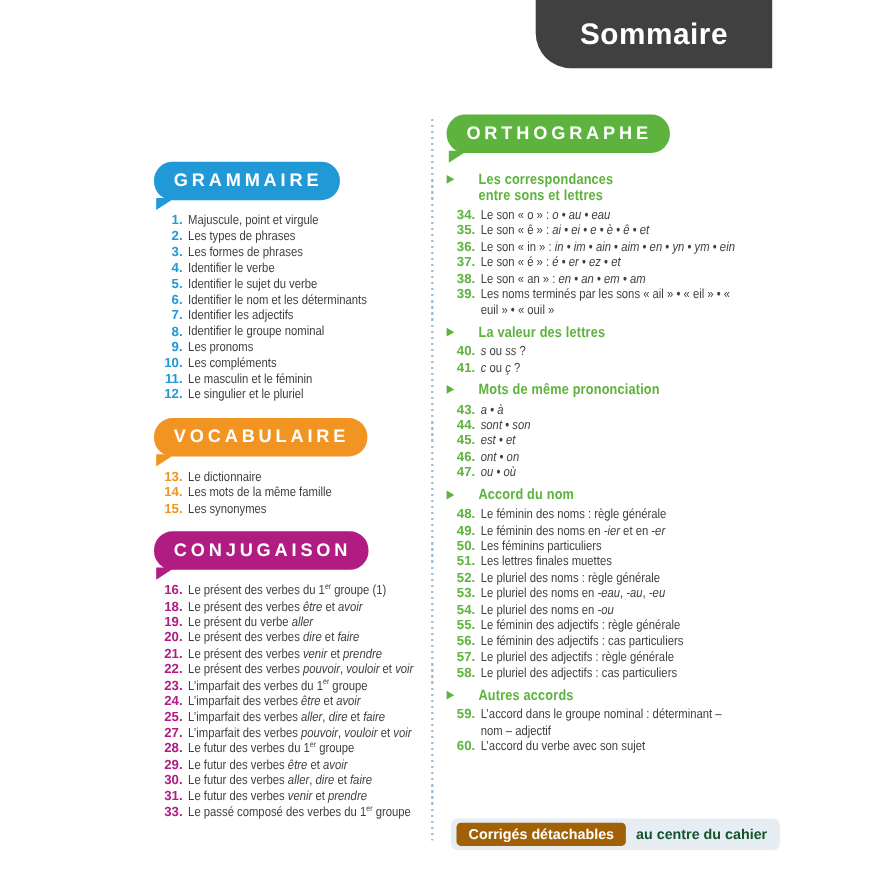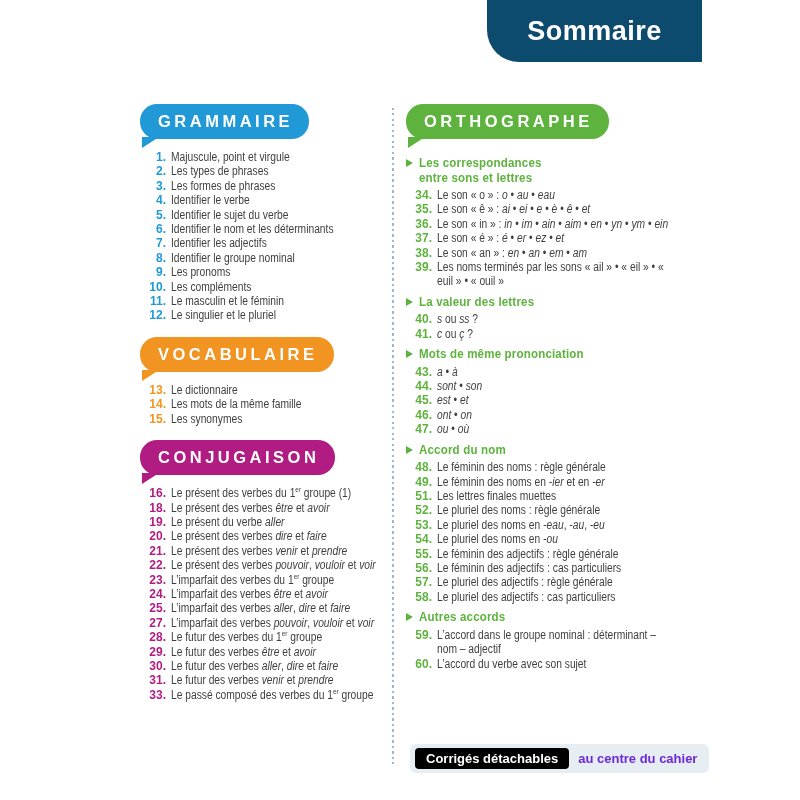--- a/index.html
+++ b/index.html
@@ -8,21 +8,21 @@
   
   .title-tab{
     position:absolute;top:0;left:487px;width:215px;height:62px;
     display:flex;align-items:center;justify-content:center;
     border-bottom-left-radius:32px;
   }
   .title-tab .title-text{color:#fff;font-size:27px;font-weight:bold;letter-spacing:.5px;}
 
   
   .columns{position:absolute;top:104px;left:140px;display:flex;}
-  .col-left{width:252px;}
+  .col-left{width:252px;margin-top:43px;}
   .divider{width:2px;margin:4px 6px 0 0;height:656px;
     background-image:repeating-linear-gradient(to bottom,#9cb8ce 0 2px,transparent 2px 5.5px);}
   .col-right{width:272px;padding-left:6px;}
 
   
   .section{margin-bottom:14px;}
   .bubble{
     display:inline-block;position:relative;
     background:var(--accent);color:#fff;
     font-weight:bold;font-size:16.5px;letter-spacing:3.5px;
@@ -35,38 +35,38 @@
 
   
   .item{display:grid;grid-template-columns:26px 1fr;column-gap:5px;
     font-size:12px;line-height:14.4px;color:#3f3f3f;}
   .item .num{text-align:right;font-weight:bold;color:var(--accent);}
   .item .txt{display:block;width:117%;transform:scaleX(.855);transform-origin:0 50%;}
   .item i{font-style:italic;}
   sup{font-size:.62em;vertical-align:super;line-height:0;}
 
   
-  .sub{display:flex;gap:6px;margin:6px 0 3px;color:var(--accent);
+  .sub{display:flex;gap:22px;margin:6px 0 3px;color:var(--accent);
     font-weight:bold;font-size:13.5px;line-height:14.5px;letter-spacing:.2px;}
   .sub .tri{flex:none;width:0;height:0;margin-top:3px;
     border-left:7px solid var(--accent);border-top:4.5px solid transparent;border-bottom:4.5px solid transparent;}
   .sub .sub-text{display:block;width:117%;transform:scaleX(.855);transform-origin:0 50%;white-space:pre-line;}
 
   
   .footer{position:absolute;left:410px;top:744px;display:flex;align-items:center;gap:9px;
     background:#e7eef3;border-radius:6px;padding:4px 12px 4px 5px;}
   .footer-badge{color:#fff;font-weight:bold;font-size:13px;padding:3px 11px;border-radius:4px;}
   .footer-note{font-weight:bold;font-size:13px;}
 </style>
 </head>
 <body>
 
 <div class="page">
 
-  <div class="title-tab" style="background: #0c4a6e;">
+  <div class="title-tab" style="background: #404040;">
     <span class="title-text">Sommaire</span>
   </div>
 
   <div class="columns">
     <div class="col-left">
         <div class="section" style="--accent: #2199d6;"><div class="bubble">GRAMMAIRE</div><div class="item">
             <span class="num">1.</span>
             <span class="txt">Majuscule, point et virgule</span>
           </div><div class="item">
             <span class="num">2.</span>
@@ -213,20 +213,23 @@
           </div><div class="sub">
             <span class="tri"></span>
             <span class="sub-text">Accord du nom</span>
           </div><div class="item">
             <span class="num">48.</span>
             <span class="txt">Le féminin des noms : règle générale</span>
           </div><div class="item">
             <span class="num">49.</span>
             <span class="txt">Le féminin des noms en <i>-ier</i> et en <i>-er</i></span>
           </div><div class="item">
+            <span class="num">50.</span>
+            <span class="txt">Les féminins particuliers</span>
+          </div><div class="item">
             <span class="num">51.</span>
             <span class="txt">Les lettres finales muettes</span>
           </div><div class="item">
             <span class="num">52.</span>
             <span class="txt">Le pluriel des noms : règle générale</span>
           </div><div class="item">
             <span class="num">53.</span>
             <span class="txt">Le pluriel des noms en <i>-eau</i>, <i>-au</i>, <i>-eu</i></span>
           </div><div class="item">
             <span class="num">54.</span>
@@ -250,17 +253,17 @@
             <span class="num">59.</span>
             <span class="txt">L’accord dans le groupe nominal : déterminant – nom – adjectif</span>
           </div><div class="item">
             <span class="num">60.</span>
             <span class="txt">L’accord du verbe avec son sujet</span>
           </div></div>
       </div>
   </div>
 
   <div class="footer">
-    <span class="footer-badge" style="background: #000000;">Corrigés détachables</span>
-    <span class="footer-note" style="color: #6d28d9;">au centre du cahier</span>
+    <span class="footer-badge" style="background: #a16207;">Corrigés détachables</span>
+    <span class="footer-note" style="color: #14532d;">au centre du cahier</span>
   </div>
 
 </div>
 
 </body></html>

